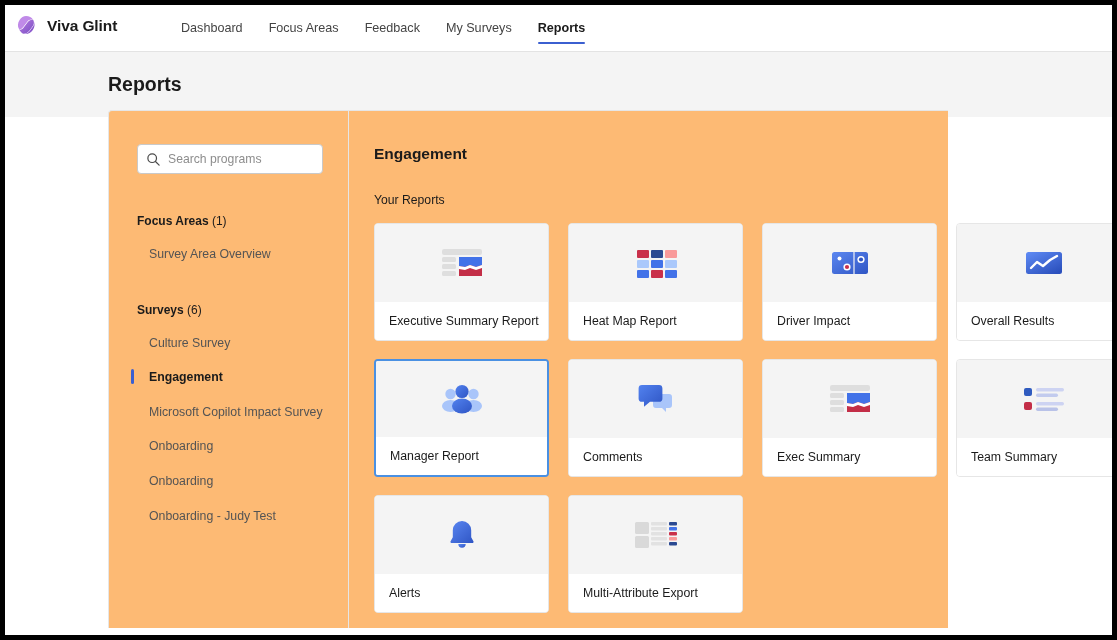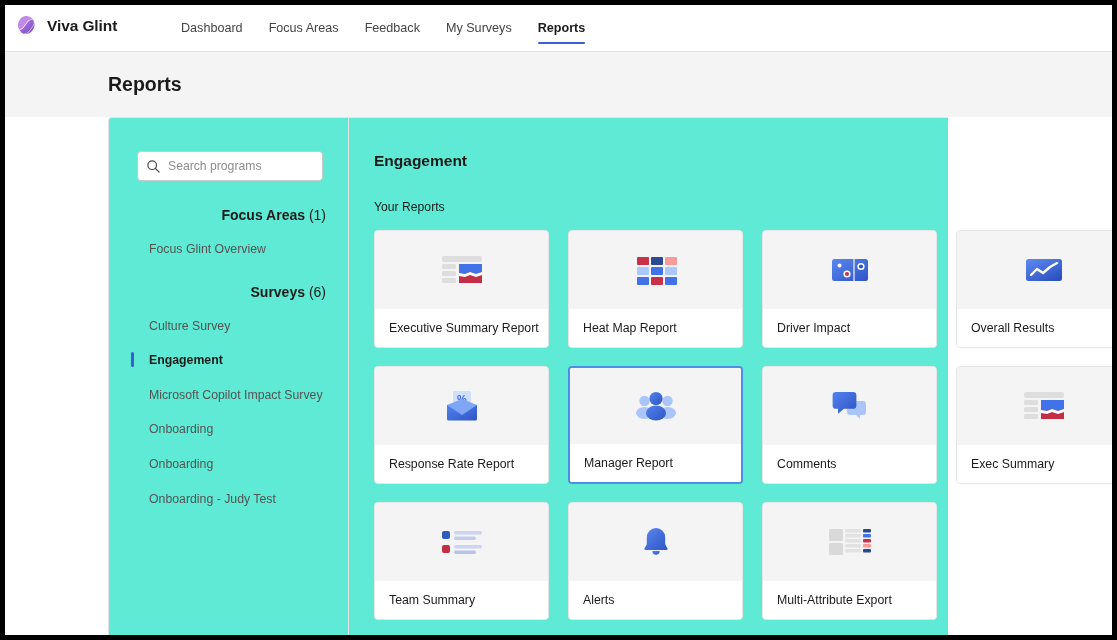--- a/index.html
+++ b/index.html
@@ -57,23 +57,23 @@
     width: 1107px; height: 65px;
     background: #f4f4f4;
   }
   .page-title {
     position: absolute; left: 103px; top: 21px;
     font-size: 19.5px; font-weight: bold; color: #1b1b1b;
   }
 
   
   .panel {
-    position: absolute; left: 103px; top: 112px;
+    position: absolute; left: 103px; top: 105px;
     width: 840px; height: 518px;
-    background: #5eead4;
+    background: #fdba74;
     border: 1px solid #e6e6e6;
     border-top-left-radius: 4px;
     border-bottom: none; border-right: none;
     display: flex;
   }
   .sidebar {
     width: 240px; height: 100%;
     border-right: 1px solid #e6e6e6;
     padding: 33px 22px 0 28px;
     flex-shrink: 0;
@@ -91,22 +91,22 @@
     width: 15px; height: 15px;
   }
   .search-input {
     border: none; outline: none; background: transparent;
     font-family: "Liberation Sans", sans-serif;
     font-size: 12.2px; color: #333; width: 145px;
   }
   .search-input::placeholder { color: #8d8d8d; }
 
   .side-group {
-    margin-top: 26px;
-    font-size: 14px; font-weight: bold; color: #1b1b1b; text-align: right;
+    margin-top: 40px;
+    font-size: 12px; font-weight: bold; color: #1b1b1b;
   }
   .side-group .count { font-weight: normal; color: #1b1b1b; }
   .side-link {
     position: relative;
     margin-top: 18px;
     padding-left: 12px;
     font-size: 12.3px; color: #545454;
     cursor: pointer; line-height: 1.35;
   }
   .side-link.selected { color: #1b1b1b; font-weight: bold; }
@@ -199,21 +199,21 @@
           <circle cx="6.6" cy="6.6" r="4.6" fill="none" stroke="#4a4a4a" stroke-width="1.3"></circle>
           <line x1="10.1" y1="10.1" x2="14" y2="14" stroke="#4a4a4a" stroke-width="1.3" stroke-linecap="round"></line>
         </svg>
         <input class="search-input" type="text" placeholder="Search programs" style="">
       </div>
 
       <div class="side-group">
         <span>Focus Areas</span>
         <span class="count">(1)</span>
       </div>
-      <div class="side-link">Focus Glint Overview</div>
+      <div class="side-link">Survey Area Overview</div>
 
       <div class="side-group">
         <span>Surveys</span>
         <span class="count">(6)</span>
       </div>
       <div class="side-link">Culture Survey</div>
       <div class="side-link selected">Engagement</div>
       <div class="side-link">Microsoft Copilot Impact Survey</div>
       <div class="side-link">Onboarding</div>
       <div class="side-link">Onboarding</div>
@@ -288,37 +288,20 @@
                     <stop offset="1" stop-color="#2b50bd"></stop>
                 </linearGradient>
               </defs>
               <rect x="8" y="11" width="36" height="22" rx="2.5" fill="url(#or)"></rect>
               <polyline points="13,27 19,21 25,25 32,19 39,15" fill="none" stroke="#ffffff" stroke-width="2.4" stroke-linecap="round" stroke-linejoin="round"></polyline>
             </svg>
           </div>
           <div class="card-label">Overall Results</div>
         </div>
 
-        <div class="card">
-          <div class="card-thumb">
-            <svg class="icon-wrap" viewBox="0 0 52 44">
-              <defs>
-                <linearGradient id="env" x1="0" y1="0" x2="1" y2="1">
-                  <stop offset="0" stop-color="#5282ef"></stop>
-                    <stop offset="1" stop-color="#2f55c4"></stop>
-                </linearGradient>
-              </defs>
-              <rect x="17" y="7" width="18" height="15" rx="1.5" fill="#cfe0fd"></rect>
-              <text x="26" y="19" font-size="11" font-weight="bold" fill="#3f6ae0" text-anchor="middle" font-family="Liberation Sans, sans-serif">%</text>
-              <path d="M11 21 L26 15 L41 21 L41 35 L11 35 Z" fill="#7fa6f5"></path>
-              <path d="M11 21 L26 31 L41 21 L41 35 a1.5 1.5 0 0 1 -1.5 1.5 L12.5 36.5 A1.5 1.5 0 0 1 11 35 Z" fill="url(#env)"></path>
-            </svg>
-          </div>
-          <div class="card-label">Response Rate Report</div>
-        </div>
 
         <div class="card selected">
           <div class="card-thumb">
             <svg class="icon-wrap" viewBox="0 0 52 44">
               <defs>
                 <linearGradient id="pg" x1="0" y1="0" x2="1" y2="1">
                   <stop offset="0" stop-color="#5282ef"></stop>
                     <stop offset="1" stop-color="#2f55c4"></stop>
                 </linearGradient>
               </defs>

